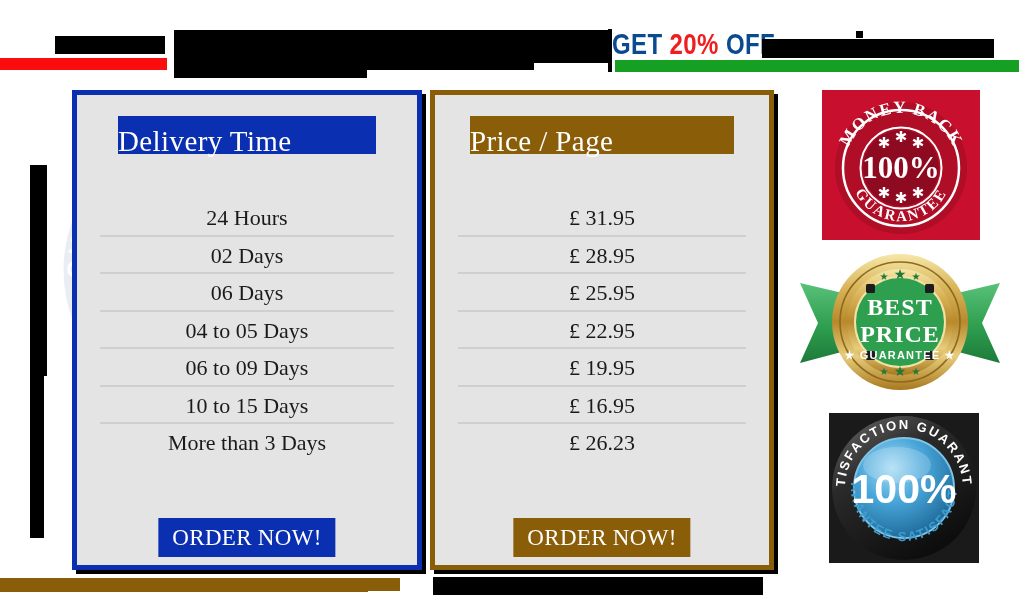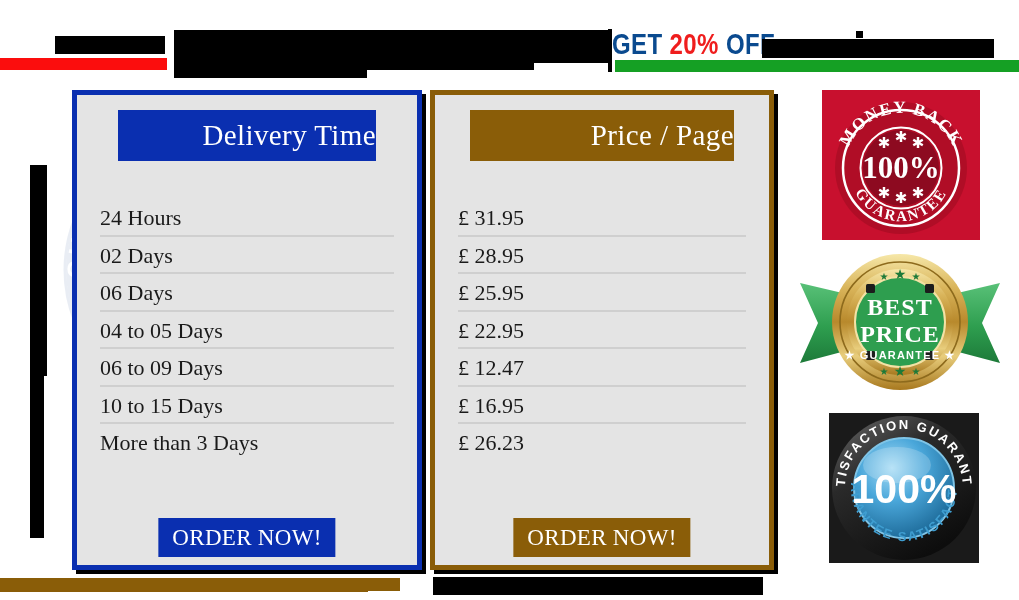--- a/index.html
+++ b/index.html
@@ -77,32 +77,32 @@
   
   .seal {
     position: absolute; top: 110px; width: 320px; height: 320px;
     pointer-events: none; opacity: .30;
   }
   #seal-left  { left: 45px; }
   #seal-right { left: 420px; }
 
   
   .col-head {
-    position: absolute; top: 10px; left: 36px; right: 36px; height: 51px;
-    color: #ffffff; font-size: 29px; line-height: 51px; text-align: right;
+    position: absolute; top: 16px; left: 36px; right: 36px; height: 38px;
+    color: #ffffff; font-size: 29px; line-height: 51px; text-align: left;
     background: var(--accent);
     letter-spacing: .4px;
   }
   #panel-price .col-head { left: 30px; right: 30px; }
 
   
   .rows { position: absolute; top: 99px; left: 18px; right: 18px; }
   .row {
     height: 37.5px; line-height: 37.5px;
-    font-size: 22px; color: #1a1a1a;
+    text-align: center; font-size: 22px; color: #1a1a1a;
     border-bottom: 2px solid #cfcfcf;
     position: relative; z-index: 2;
   }
   .row.last { border-bottom: none; }
 
   
   .order-btn {
     position: absolute; left: 50%; transform: translateX(-50%);
     top: 394px;
     color: #ffffff; background: var(--accent);
@@ -214,21 +214,21 @@
   <div class="panel" id="panel-price">
     <div class="shadow"></div>
     <div class="frame">
       <div class="inner">
         <div class="col-head">Price / Page</div>
         <div class="rows">
           <div class="row">£ 31.95</div>
           <div class="row">£ 28.95</div>
           <div class="row">£ 25.95</div>
           <div class="row">£ 22.95</div>
-          <div class="row">£ 12.47</div>
+          <div class="row">£ 19.95</div>
           <div class="row">£ 16.95</div>
           <div class="row last">£ 26.23</div>
         </div>
         <div class="order-btn">ORDER NOW!</div>
       </div>
     </div>
   </div>
 
   <svg class="badge" id="badge-money" viewBox="0 0 158 150">
     <defs>

